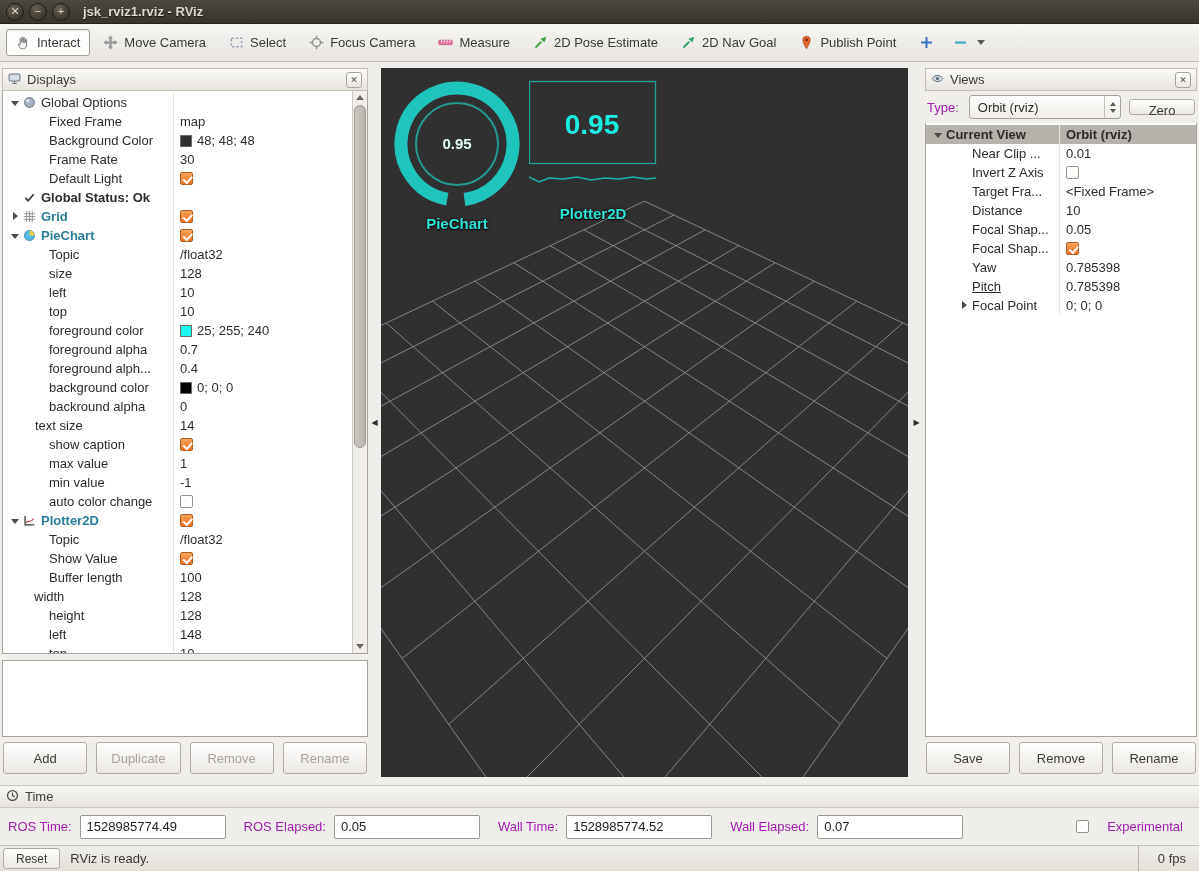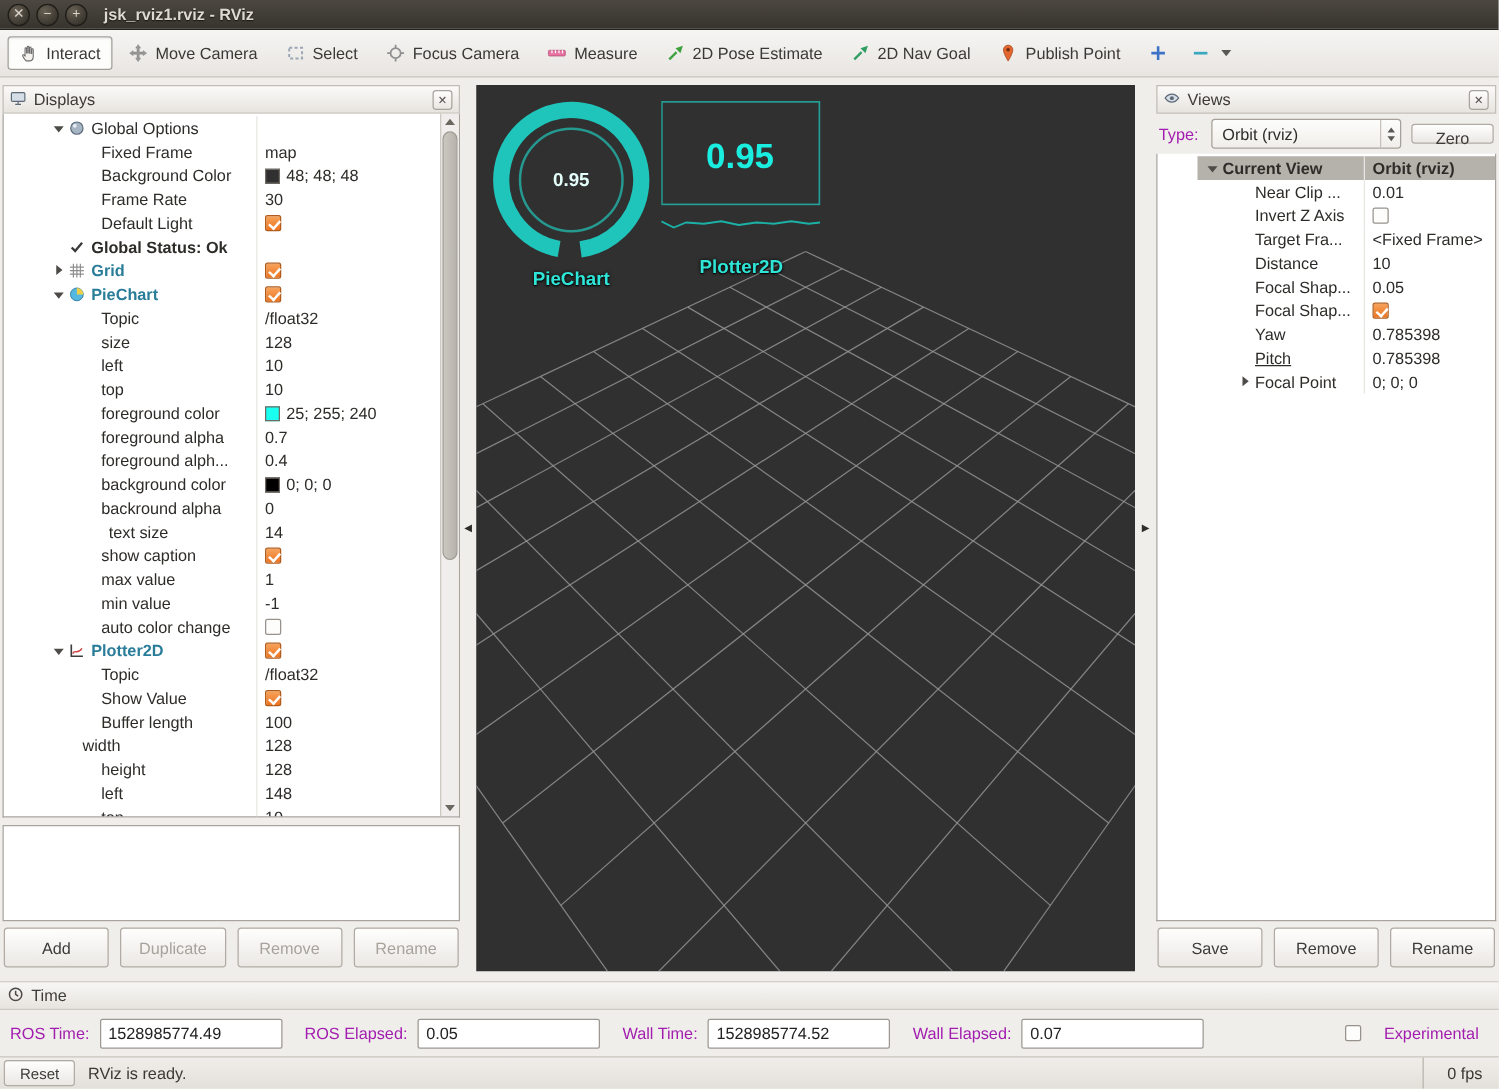--- a/index.html
+++ b/index.html
@@ -35,21 +35,21 @@
 
   .phead { height:23px; flex:0 0 23px; display:flex; align-items:center; gap:6px; padding:0 5px;
     background:linear-gradient(#fbfaf9,#e7e4df); border:1px solid #c2beb7; color:#3d3b38; }
   .pclose { margin-left:auto; width:16px; height:16px; border:1px solid #a8a49d; border-radius:3px;
     background:linear-gradient(#fefefe,#e9e6e2); font-size:9px; line-height:14px; text-align:center; color:#55524e; }
 
   .whitebox { background:#ffffff; border:1px solid #a8a49d; }
   .tree-area { position:relative; overflow:hidden; }
   .displays .tree-area { flex:0 0 563px; height:563px; border-top:none; }
   .views .tree-area { flex:1; border-top:none; }
-  .tree { padding-top:2px;margin-left:32px; }
+  .tree { padding-top:2px; }
   .displays .tree { padding-right:16px; }
 
   .trow { height:19px; display:flex; align-items:center; }
   .tname { display:flex; align-items:center; height:100%; overflow:hidden; white-space:nowrap; }
   .tval { flex:1; display:flex; align-items:center; gap:0; padding-left:6px; height:100%;
     border-left:1px solid #e8e6e2; overflow:hidden; white-space:nowrap; }
   .trow.sel { background:#b5b1ab; font-weight:bold; }
   .nm.display { color:#2a7d99; font-weight:bold; }
   .nm.bold { font-weight:bold; }
   .exp { width:14px; height:14px; position:relative; flex:0 0 14px; }
@@ -393,21 +393,21 @@
             </div>
             <div class="trow">
               <div class="tname" style="flex: 0 0 170px; padding-left: 46px;">
                 <span class="nm">backround alpha</span>
               </div>
               <div class="tval">
                 <span>0</span>
               </div>
             </div>
             <div class="trow">
-              <div class="tname" style="flex: 0 0 170px; padding-left: 52px;">
+              <div class="tname" style="flex: 0 0 170px; padding-left: 32px;">
                 <span class="nm">text size</span>
               </div>
               <div class="tval">
                 <span>14</span>
               </div>
             </div>
             <div class="trow">
               <div class="tname" style="flex: 0 0 170px; padding-left: 46px;">
                 <span class="nm">show caption</span>
               </div>

